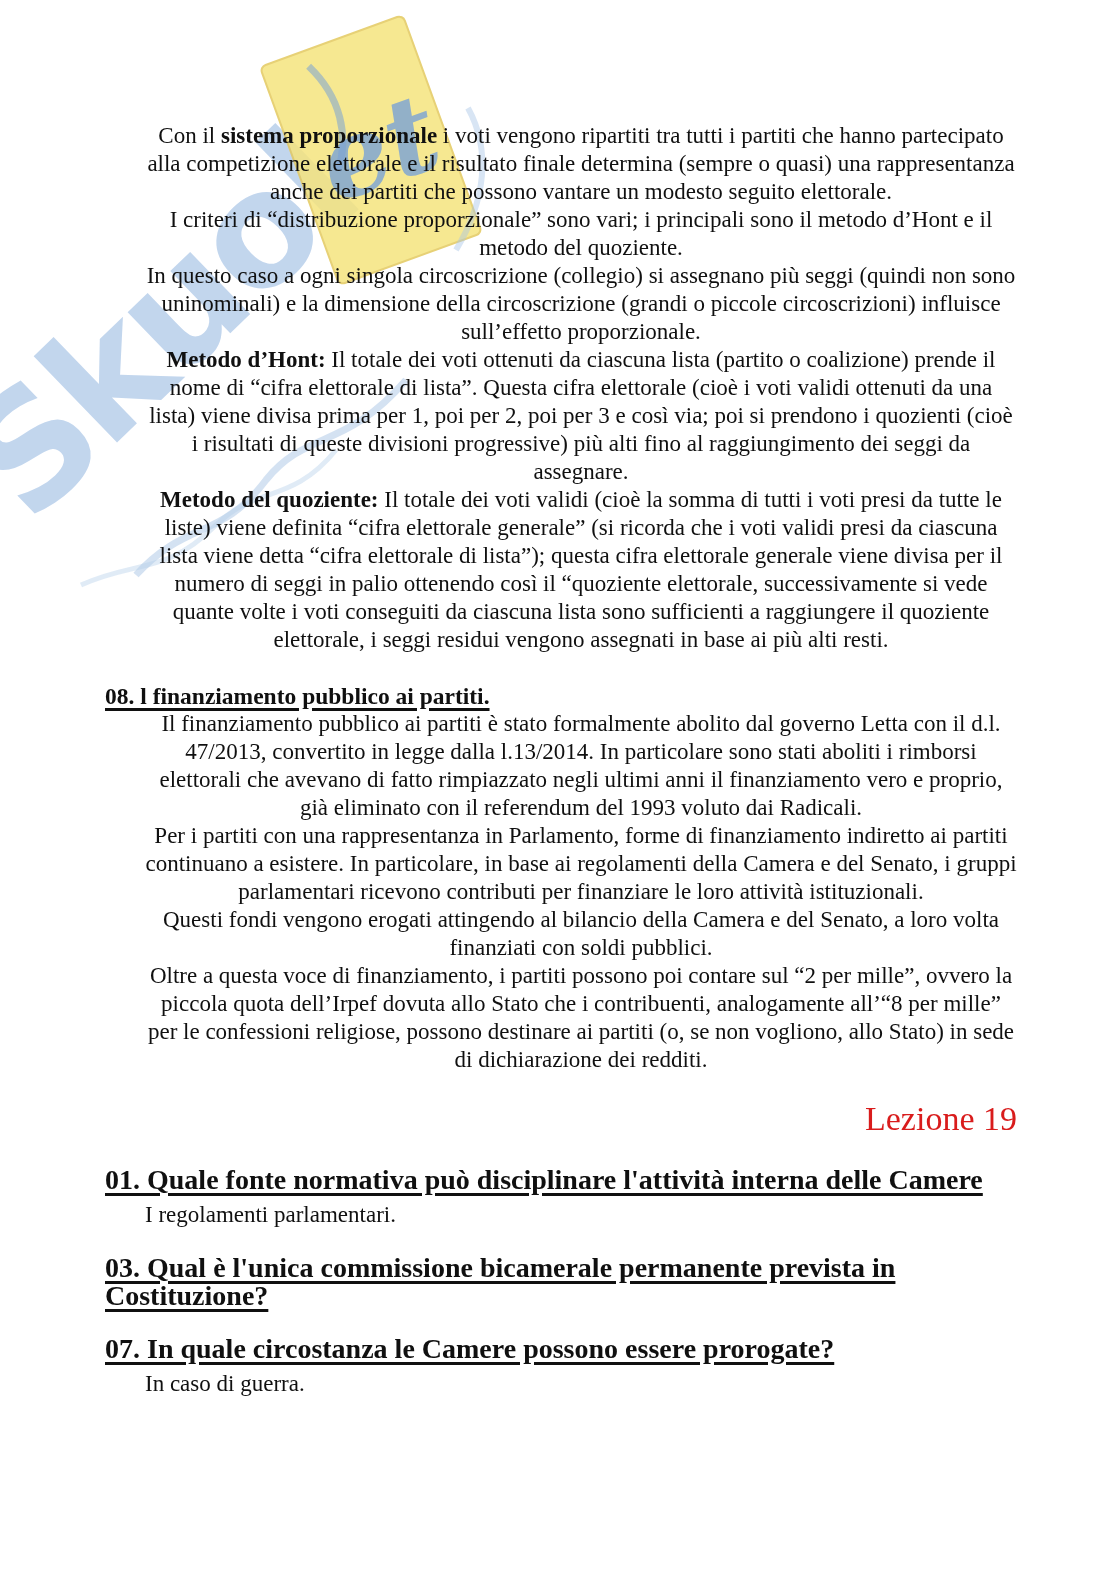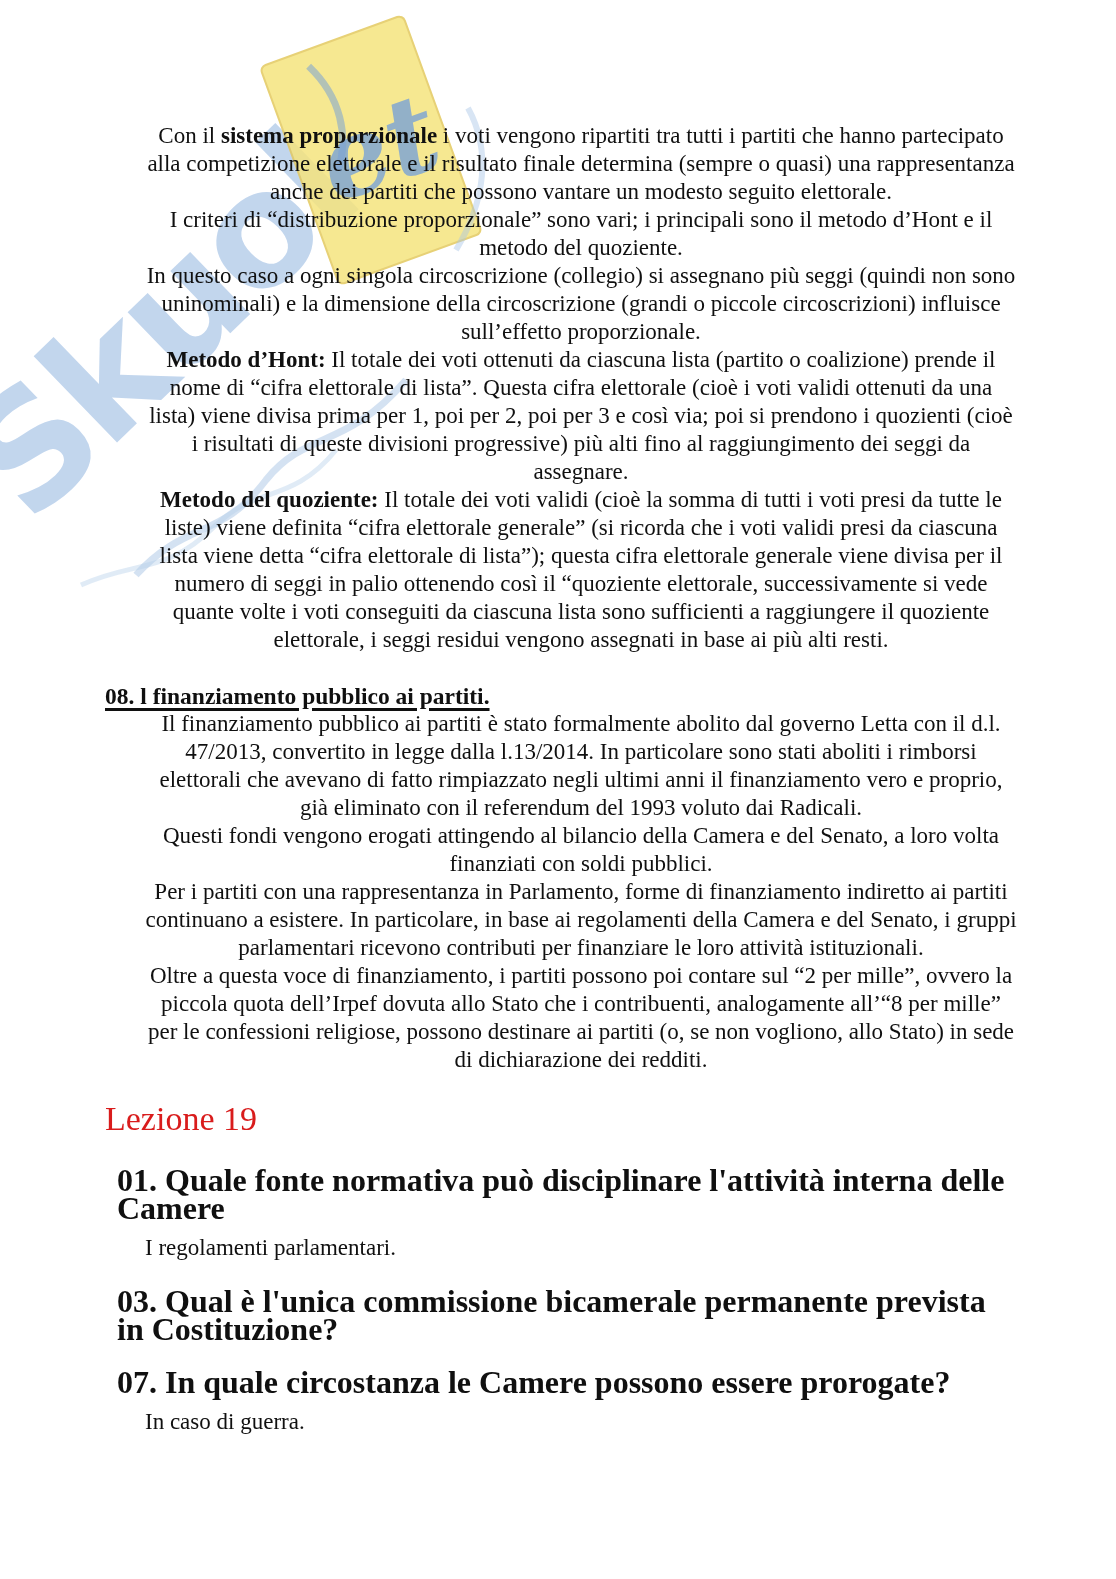--- a/index.html
+++ b/index.html
@@ -41,32 +41,33 @@
     margin: 28px 0 0 0;
     font-size: 23.5px;
     line-height: 28px;
     font-weight: bold;
     text-decoration: underline;
     text-decoration-thickness: 2.5px;
     text-underline-offset: 4px;
   }
   .lezione {
     margin: 26px 0 28px 0;
-    text-align: left;
+    text-align: right;
     color: #d91c1c;
     font-size: 34px;
     line-height: 38px;
     font-weight: normal;
   }
   .qa { margin: 0 0 25px 0; }
   .qa .q {
-    margin: 12px;
-    font-size: 32px;
+    margin: 0;
+    font-size: 28px;
     line-height: 28px;
     font-weight: bold;
+    text-decoration: underline;
     text-decoration-thickness: 2.5px;
     text-underline-offset: 4px;
   }
   .qa .a {
     margin: 7px 0 0 40px;
     font-size: 23px;
     line-height: 28px;
   }
 </style>
 </head>
@@ -99,22 +100,22 @@
 
     <p class="body">In questo caso a ogni singola circoscrizione (collegio) si assegnano più seggi (quindi non sono uninominali) e la dimensione della circoscrizione (grandi o piccole circoscrizioni) influisce sull’effetto proporzionale.</p>
 
     <p class="body"><span class="b">Metodo d’Hont:</span><span> Il totale dei voti ottenuti da ciascuna lista (partito o coalizione) prende il nome di “cifra elettorale di lista”. Questa cifra elettorale (cioè i voti validi ottenuti da una lista) viene divisa prima per 1, poi per 2, poi per 3 e così via; poi si prendono i quozienti (cioè i risultati di queste divisioni progressive) più alti fino al raggiungimento dei seggi da assegnare.</span></p>
 
     <p class="body"><span class="b">Metodo del quoziente:</span><span> Il totale dei voti validi (cioè la somma di tutti i voti presi da tutte le liste) viene definita “cifra elettorale generale” (si ricorda che i voti validi presi da ciascuna lista viene detta “cifra elettorale di lista”); questa cifra elettorale generale viene divisa per il numero di seggi in palio ottenendo così il “quoziente elettorale, successivamente si vede quante volte i voti conseguiti da ciascuna lista sono sufficienti a raggiungere il quoziente elettorale, i seggi residui vengono assegnati in base ai più alti resti.</span></p>
 
     <h2 class="sec-heading">08. l finanziamento pubblico ai partiti.</h2>
 
     <p class="body">Il finanziamento pubblico ai partiti è stato formalmente abolito dal governo Letta con il d.l. 47/2013, convertito in legge dalla l.13/2014. In particolare sono stati aboliti i rimborsi elettorali che avevano di fatto rimpiazzato negli ultimi anni il finanziamento vero e proprio, già eliminato con il referendum del 1993 voluto dai Radicali.</p>
+    <p class="body">Per i partiti con una rappresentanza in Parlamento, forme di finanziamento indiretto ai partiti continuano a esistere. In particolare, in base ai regolamenti della Camera e del Senato, i gruppi parlamentari ricevono contributi per finanziare le loro attività istituzionali.</p>
     <p class="body">Questi fondi vengono erogati attingendo al bilancio della Camera e del Senato, a loro volta finanziati con soldi pubblici.</p>
-    <p class="body">Per i partiti con una rappresentanza in Parlamento, forme di finanziamento indiretto ai partiti continuano a esistere. In particolare, in base ai regolamenti della Camera e del Senato, i gruppi parlamentari ricevono contributi per finanziare le loro attività istituzionali.</p>
     <p class="body">Oltre a questa voce di finanziamento, i partiti possono poi contare sul “2 per mille”, ovvero la piccola quota dell’Irpef dovuta allo Stato che i contribuenti, analogamente all’“8 per mille” per le confessioni religiose, possono destinare ai partiti (o, se non vogliono, allo Stato) in sede di dichiarazione dei redditi.</p>
 
     <h1 class="lezione">Lezione 19</h1>
 
     <div class="qa">
       <p class="q">01. Quale fonte normativa può disciplinare l'attività interna delle Camere</p>
       <p class="a">I regolamenti parlamentari.</p>
     </div>
 
     <div class="qa">

